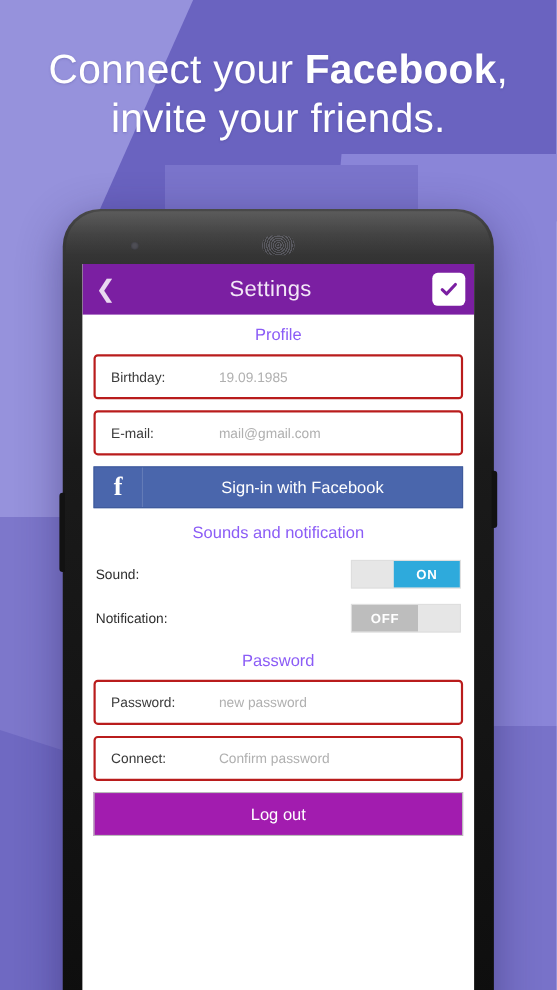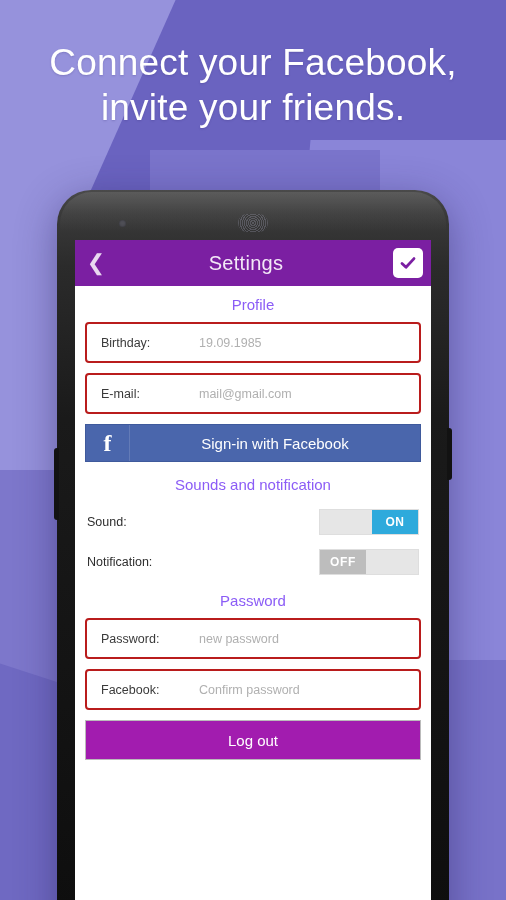--- a/index.html
+++ b/index.html
@@ -82,21 +82,21 @@
     top: 40px; left: 0; right: 0;
     text-align: center;
     color: #ffffff;
     font-size: 37px;
     line-height: 45px;
     font-weight: 300;
     letter-spacing: 0.2px;
     text-shadow: 0 1px 2px rgba(60,50,120,0.25);
     z-index: 5;
   }
-  #headline .bold { font-weight: 400; text-align: center; }
+  #headline .bold { font-weight: 700; text-align: center; }
   #headline .line2 { display: block; }
 
   
   #phone {
     position: absolute;
     top: 190px;
     left: 57px;
     width: 392px;
     height: 760px;
     background: linear-gradient(180deg, #4a4a4a 0%, #3a3a3a 3%, #2b2b2b 10%, #1a1a1a 30%, #0d0d0d 100%);
@@ -339,21 +339,21 @@
     height: 26px;
     background: #e6e6e6;
     position: relative;
     cursor: pointer;
     flex: 0 0 auto;
     border: 1px solid #dedede;
   }
   .switch .thumb {
     position: absolute;
     top: 0; bottom: 0;
-    width: 46px;
+    width: 60px;
     display: flex;
     align-items: center;
     justify-content: center;
     font-size: 12px;
     font-weight: 700;
     letter-spacing: .6px;
   }
   .switch.on .thumb {
     right: 0;
     background: #2eaadc;
@@ -452,21 +452,21 @@
       </div>
 
       <div class="section-header">Password</div>
 
       <div class="field">
         <span class="field-label">Password:</span>
         <span class="field-value">new password</span>
       </div>
 
       <div class="field">
-        <span class="field-label">Facebook:</span>
+        <span class="field-label">Connect:</span>
         <span class="field-value">Confirm password</span>
       </div>
 
       <div id="logout-btn">
         <span>Log out</span>
       </div>
 
     </div>
   </div>
 </div>

